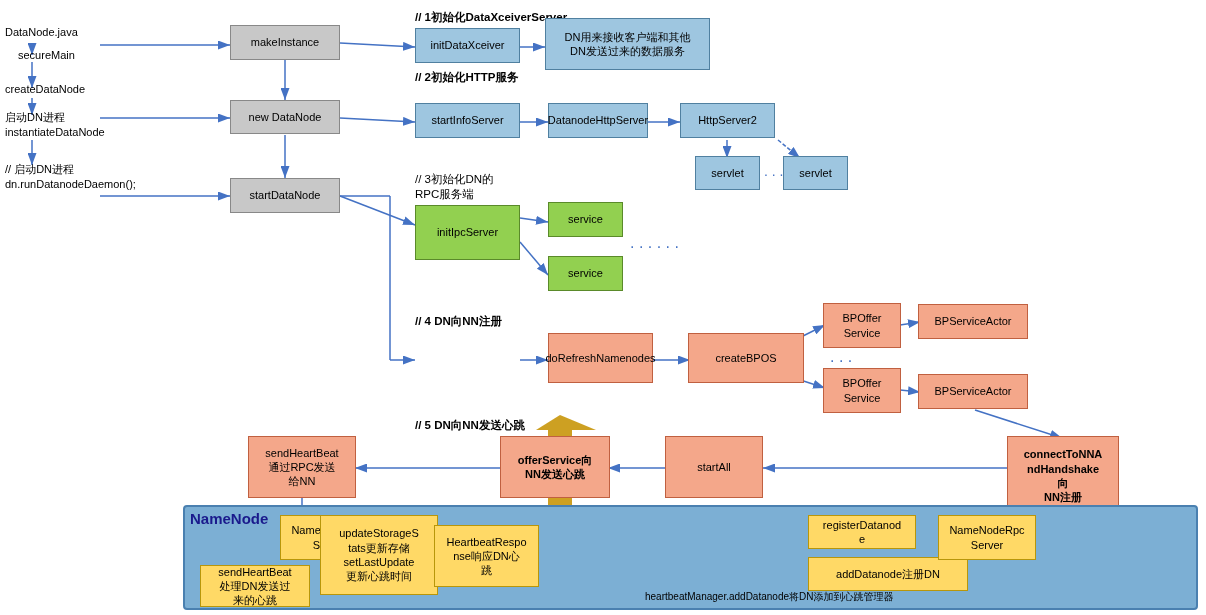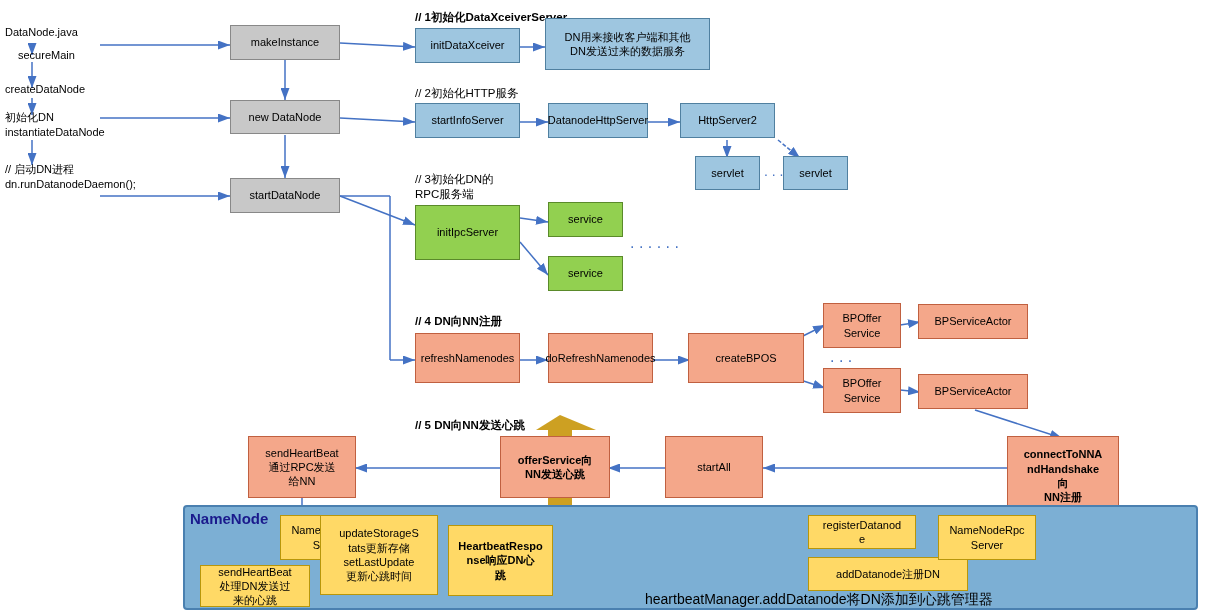--- a/index.html
+++ b/index.html
@@ -164,21 +164,21 @@
   <div class="label" style="left:5px; top:25px;">
     <span>DataNode.java</span>
   </div>
   <div class="label" style="left:18px; top:48px;">
     <span>secureMain</span>
   </div>
   <div class="label" style="left:5px; top:82px;">
     <span>createDataNode</span>
   </div>
   <div class="label" style="left:5px; top:110px; line-height:1.4;">
-    <span>初始化DN</span><br>
+    <span>启动DN进程</span><br>
     <span>instantiateDataNode</span>
   </div>
   <div class="label" style="left:5px; top:162px; line-height:1.4;">
     <span>// 启动DN进程</span><br>
     <span>dn.runDatanodeDaemon();</span>
   </div>
 
   <div class="box box-gray" style="left:230px; top:25px; width:110px; height:35px;">
     <span>makeInstance</span>
   </div>
@@ -192,21 +192,21 @@
   <div class="comment" style="left:415px; top:10px; font-weight:bold;">
     <span>// 1初始化DataXceiverServer</span>
   </div>
   <div class="box box-blue" style="left:415px; top:28px; width:105px; height:35px;">
     <span>initDataXceiver</span>
   </div>
   <div class="box box-blue" style="left:545px; top:18px; width:165px; height:52px;">
     <span>DN用来接收客户端和其他<br>DN发送过来的数据服务</span>
   </div>
 
-  <div class="comment" style="left:415px; top:86px; font-weight:normal;">
+  <div class="comment" style="left:415px; top:70px; font-weight:bold;">
     <span>// 2初始化HTTP服务</span>
   </div>
   <div class="box box-blue" style="left:415px; top:103px; width:105px; height:35px;">
     <span>startInfoServer</span>
   </div>
   <div class="box box-blue" style="left:548px; top:103px; width:100px; height:35px;">
     <span>DatanodeHttpServer</span>
   </div>
   <div class="box box-blue" style="left:680px; top:103px; width:95px; height:35px;">
     <span>HttpServer2</span>
@@ -228,23 +228,20 @@
   <div class="box box-green" style="left:548px; top:202px; width:75px; height:35px;">
     <span>service</span>
   </div>
   <div class="box box-green" style="left:548px; top:256px; width:75px; height:35px;">
     <span>service</span>
   </div>
 
   <div class="comment" style="left:415px; top:314px; font-weight:bold;">
     <span>// 4 DN向NN注册</span>
   </div>
-  <div class="box box-salmon" style="left:415px; top:333px; width:105px; height:50px;">
-    <span>refreshNamenodes</span>
-  </div>
   <div class="box box-salmon" style="left:548px; top:333px; width:105px; height:50px;">
     <span>doRefreshNamenodes</span>
   </div>
   <div class="box box-salmon" style="left:688px; top:333px; width:116px; height:50px;">
     <span>createBPOS</span>
   </div>
   <div class="box box-salmon" style="left:823px; top:303px; width:78px; height:45px;">
     <span>BPOffer<br>Service</span>
   </div>
   <div class="box box-salmon" style="left:823px; top:368px; width:78px; height:45px;">
@@ -281,29 +278,29 @@
 
   <div class="box box-yellow" style="left:280px; top:515px; width:98px; height:45px;">
     <span>NameNodeRpc<br>Server</span>
   </div>
   <div class="box box-yellow" style="left:200px; top:565px; width:110px; height:42px;">
     <span>sendHeartBeat<br>处理DN发送过<br>来的心跳</span>
   </div>
   <div class="box box-yellow" style="left:320px; top:515px; width:118px; height:80px;">
     <span>updateStorageS<br>tats更新存储<br>setLastUpdate<br>更新心跳时间</span>
   </div>
-  <div class="box box-yellow" style="left:448px; top:525px; width:105px; height:71px;font-weight:bold;">
+  <div class="box box-yellow" style="left:434px; top:525px; width:105px; height:62px;">
     <span>HeartbeatRespo<br>nse响应DN心<br>跳</span>
   </div>
   <div class="box box-yellow" style="left:808px; top:515px; width:108px; height:19px;">
     <span>registerDatanod<br>e</span>
   </div>
   <div class="box box-yellow" style="left:808px; top:557px; width:160px; height:28px;">
     <span>addDatanode注册DN</span>
   </div>
-  <div class="label" style="left:645px; top:590px; width:540px; font-size:14px;">
+  <div class="label" style="left:645px; top:590px; width:540px; font-size:10px;">
     <span>heartbeatManager.addDatanode将DN添加到心跳管理器</span>
   </div>
   <div class="box box-yellow" style="left:938px; top:515px; width:98px; height:45px;">
     <span>NameNodeRpc<br>Server</span>
   </div>
 
 </div>
 
 </body></html>

